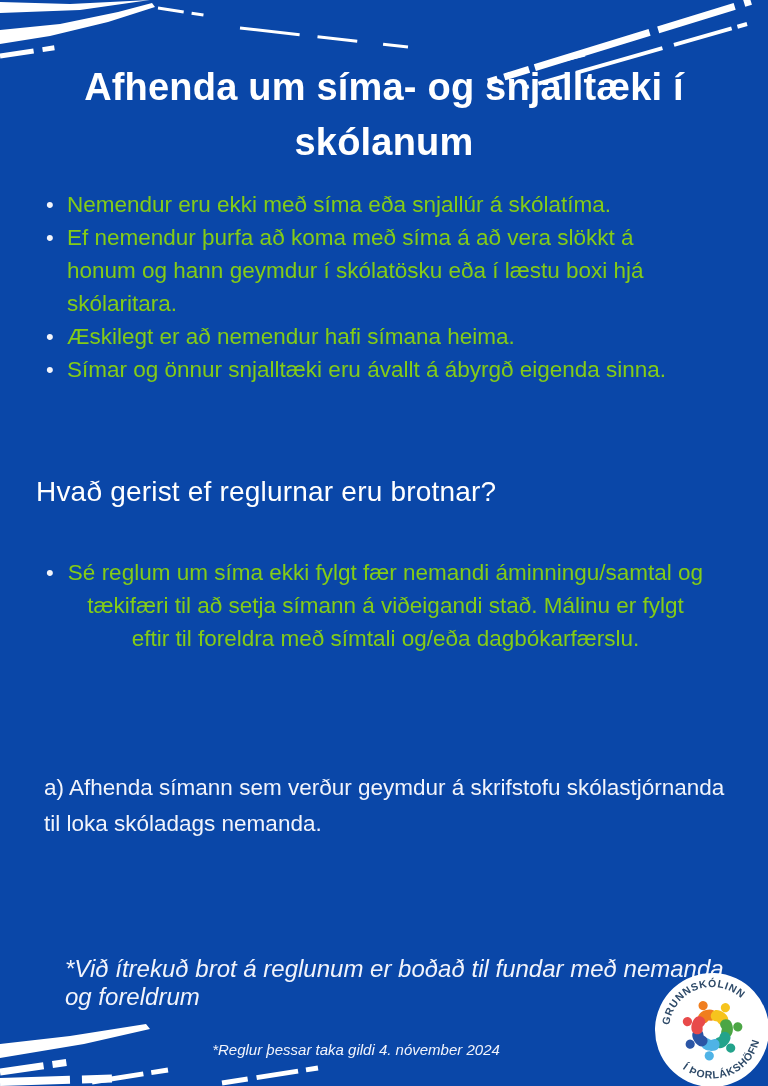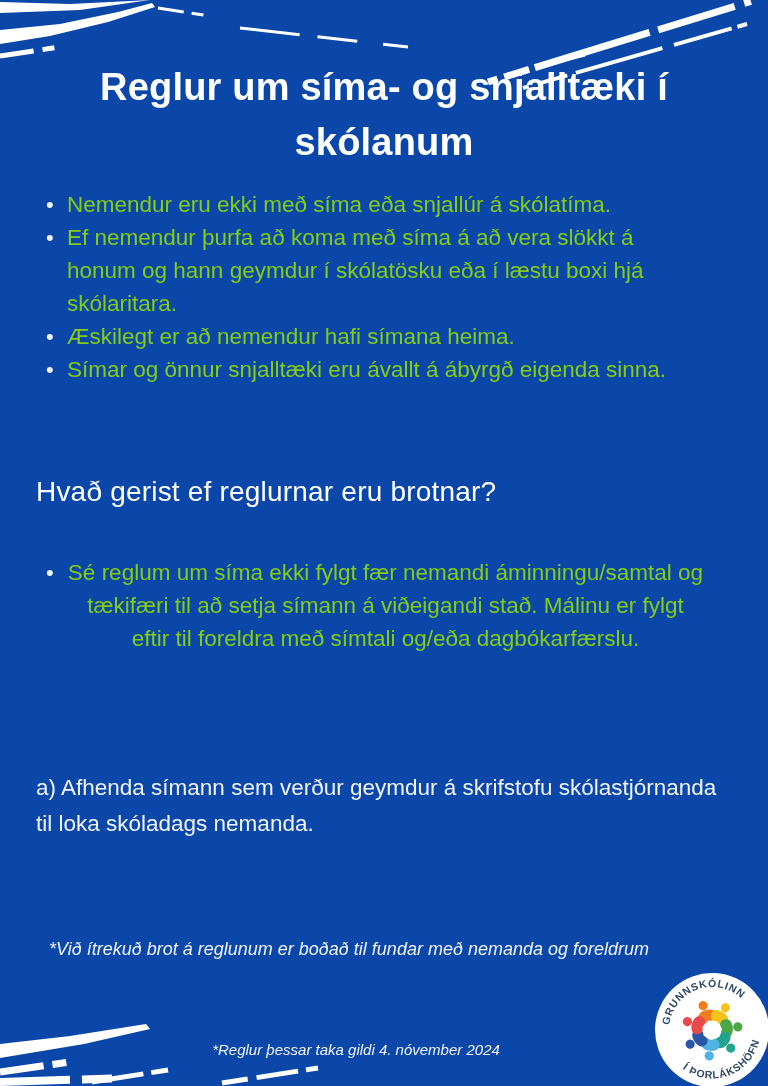--- a/index.html
+++ b/index.html
@@ -33,27 +33,27 @@
   .rules li::before {
     content:"\2022";
     position:absolute; left:10px; top:0;
     font-size:22px; color:#F2F4FB;
   }
   .section-heading {
     position:absolute; left:36px; top:476px; margin:0;
     font-size:28px; font-weight:normal; letter-spacing:0.2px;
   }
   .options {
-    position:absolute; left:36px; top:770px; width:702px;
+    position:absolute; left:44px; top:770px; width:702px;
     font-size:22.5px; line-height:36px; color:#F2F4FB;
   }
   .options p { margin:0; }
   .footnote-repeat {
-    position:absolute; left:49px; top:939px; margin:0;
-    font-size:18px; font-style:italic; color:#F2F4FB;
+    position:absolute; left:49px; top:939px; margin:16px;
+    font-size:24px; font-style:italic; color:#F2F4FB;
   }
   .footnote-date {
     position:absolute; left:0; top:1041px; width:712px; margin:0;
     text-align:center; font-size:15px; font-style:italic; color:#F2F4FB;
   }
   .logo {
     position:absolute; left:652px; top:970px;
     width:120px; height:120px;
   }
   .logo text {
@@ -79,21 +79,21 @@
   </g>
   <g fill="#FFFFFF" stroke="#FFFFFF">
     <polygon points="0,1044 70,1036 146,1024 150,1029 84,1044 0,1058" stroke="none"></polygon>
     <line x1="0" y1="1072" x2="70" y2="1062" stroke-width="7" fill="none" stroke-dasharray="44 9 14"></line>
     <line x1="92" y1="1082" x2="168" y2="1070" stroke-width="5" fill="none" stroke-dasharray="52 8"></line>
     <line x1="222" y1="1083" x2="318" y2="1068" stroke-width="5" fill="none" stroke-dasharray="26 9 42 8"></line>
     <line x1="0" y1="1082" x2="130" y2="1078" stroke-width="8" fill="none" stroke-dasharray="70 12 30"></line>
   </g>
 </svg>
 
-<h1 class="title">Reglur um síma- og snjalltæki í skólanum</h1>
+<h1 class="title">Afhenda um síma- og snjalltæki í skólanum</h1>
 
 <ul class="rules first">
   <li>Nemendur eru ekki með síma eða snjallúr á skólatíma.</li>
   <li>Ef nemendur þurfa að koma með síma á að vera slökkt á honum og hann geymdur í skólatösku eða í læstu boxi hjá skólaritara.</li>
   <li>Æskilegt er að nemendur hafi símana heima.</li>
   <li>Símar og önnur snjalltæki eru ávallt á ábyrgð eigenda sinna.</li>
 </ul>
 
 <h2 class="section-heading">Hvað gerist ef reglurnar eru brotnar?</h2>
 

